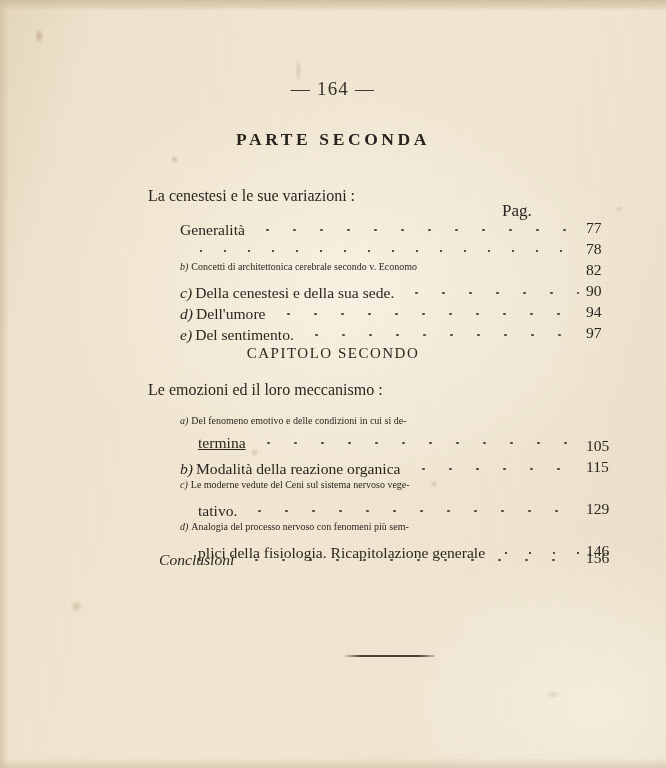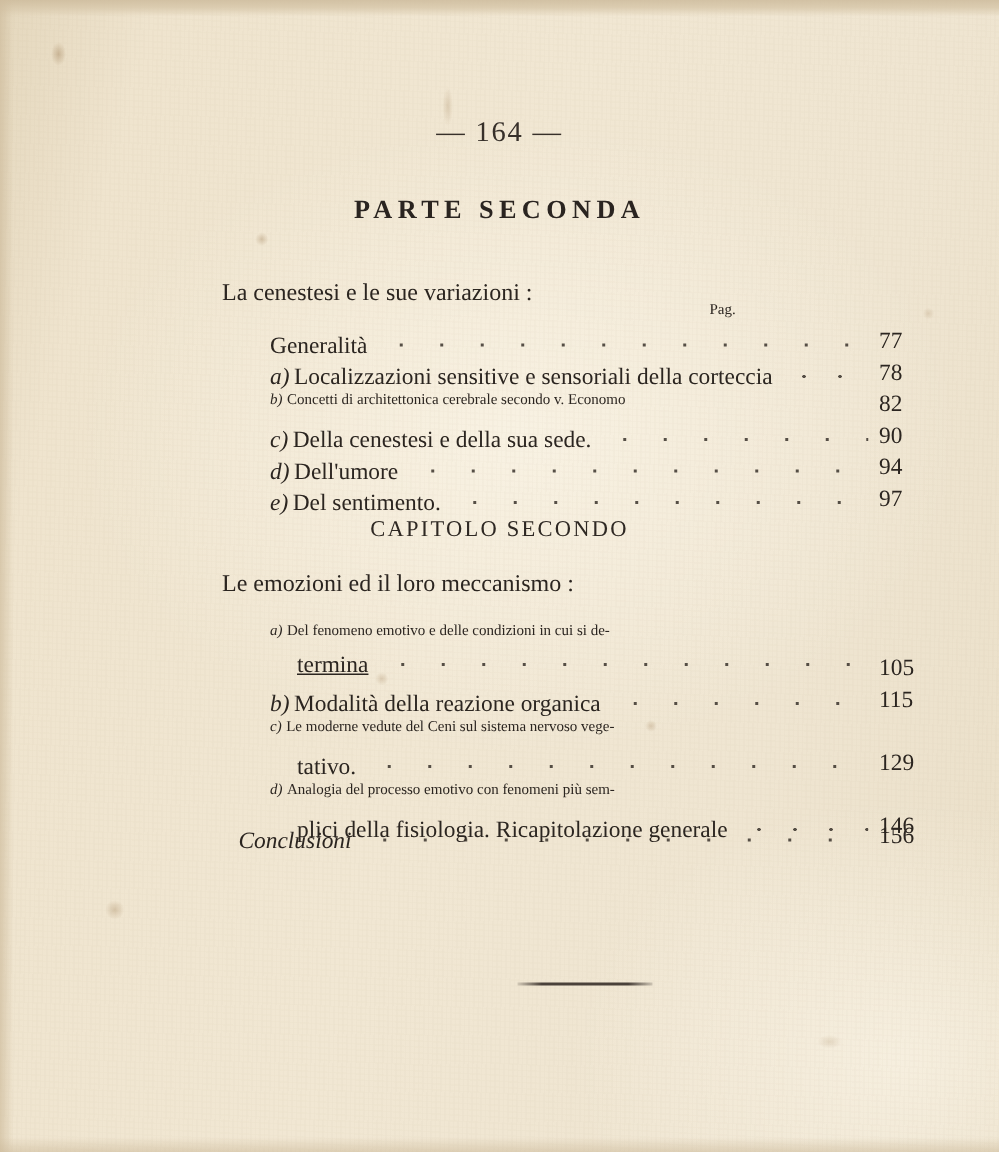--- a/index.html
+++ b/index.html
@@ -170,23 +170,23 @@
   .pagenum {
     position: absolute;
     left: 586px;
     font-size: 15.6px;
     color: #2b2520;
     text-align: left;
     white-space: nowrap;
   }
   .pag-label {
     position: absolute;
-    left: 473px;
+    left: 502px;
     top: 201px;
-    font-size: 10px;
+    font-size: 17px;
     color: #2b2520;
   }
 
   .rule {
     position: absolute;
     left: 345px;
     top: 655px;
     width: 90px;
     height: 1.6px;
     background: linear-gradient(90deg, rgba(60,52,44,.15) 0%, #4a413a 18%, #4a413a 82%, rgba(60,52,44,.2) 100%);
@@ -221,23 +221,20 @@
 
     <div class="pag-label">Pag.</div>
 
     <div class="leader-row" style="top:219px; left:180px; width:406px;">
       <span class="label">Generalità</span>
       <span class="dots"></span>
     </div>
     <div class="pagenum" style="top:219px;">77</div>
 
     <div class="leader-row" style="top:240px; left:180px; width:406px;">
-      <span class="label">
-        <span class="marker">a)</span><span>Localizzazioni sensitive e sensoriali della corteccia</span>
-      </span>
       <span class="dots short"></span>
     </div>
     <div class="pagenum" style="top:240px;">78</div>
 
     <div class="entry" style="top:261px; left:180px;">
       <span class="marker">b)</span><span>Concetti di architettonica cerebrale secondo v. Economo</span>
     </div>
     <div class="pagenum" style="top:261px;">82</div>
 
     <div class="leader-row" style="top:282px; left:180px; width:406px;">
@@ -287,21 +284,21 @@
     <div class="entry" style="top:479px; left:180px;">
       <span class="marker">c)</span><span>Le moderne  vedute del Ceni sul sistema nervoso vege-</span>
     </div>
     <div class="leader-row" style="top:500px; left:198px; width:388px;">
       <span class="label">tativo.</span>
       <span class="dots"></span>
     </div>
     <div class="pagenum" style="top:500px;">129</div>
 
     <div class="entry" style="top:521px; left:180px;">
-      <span class="marker">d)</span><span>Analogia del processo  emotivo con fenomeni più sem-</span>
+      <span class="marker">d)</span><span>Analogia del processo  nervoso con fenomeni più sem-</span>
     </div>
     <div class="leader-row" style="top:542px; left:198px; width:388px;">
       <span class="label">plici della fisiologia. Ricapitolazione generale</span>
       <span class="dots short"></span>
     </div>
     <div class="pagenum" style="top:542px;">146</div>
 
     <div class="leader-row" style="top:549px; left:159px; width:427px;">
       <span class="label" style="font-style:italic;">Conclusioni</span>
       <span class="dots"></span>

